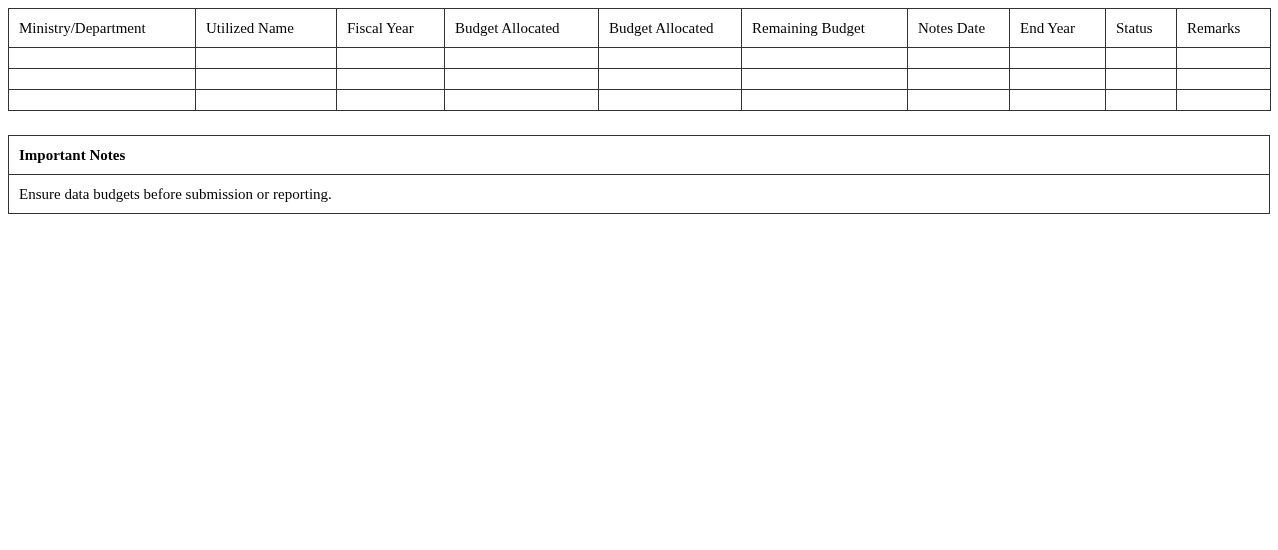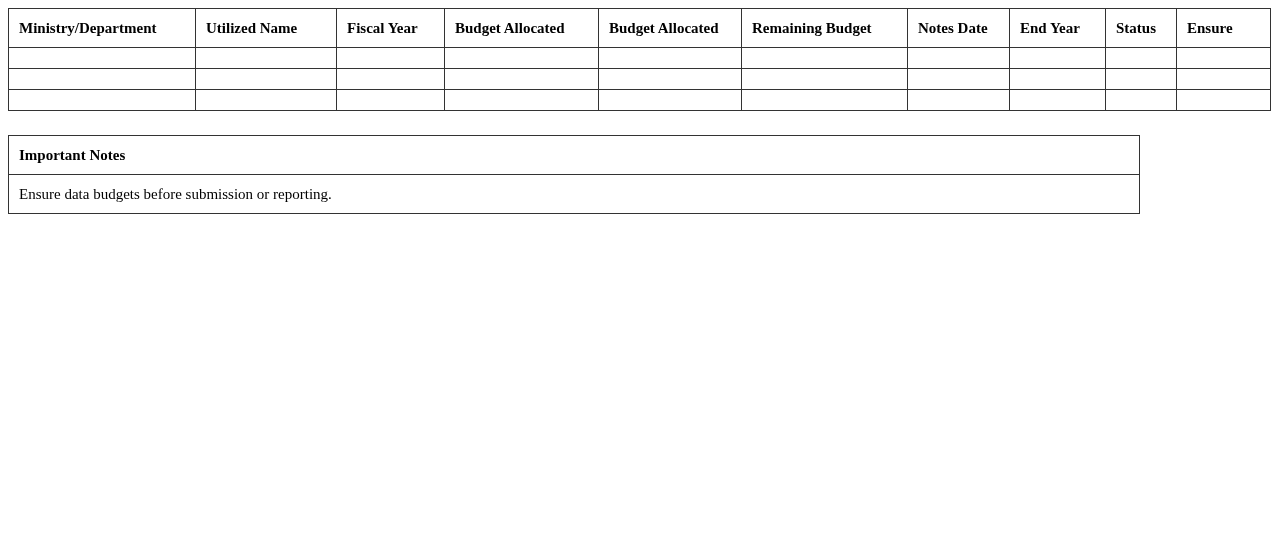--- a/index.html
+++ b/index.html
@@ -27,29 +27,29 @@
       text-align: left;
       vertical-align: middle;
       overflow: hidden;
       white-space: nowrap;
     }
     #budget-table {
       top: 8px;
       width: 1262px;
     }
     #budget-table th {
-      font-weight: bold;
+      font-weight: normal;
       height: 38px;
     }
     #budget-table td {
       height: 20px;
     }
     #notes-table {
       top: 135px;
-      width: 1132px;
+      width: 1262px;
     }
     #notes-table th {
       font-weight: bold;
       height: 38px;
     }
     #notes-table td {
       height: 38px;
     }
   </style>
 </head>
@@ -72,21 +72,21 @@
     <tr>
       <th>Ministry/Department</th>
       <th>Utilized Name</th>
       <th>Fiscal Year</th>
       <th>Budget Allocated</th>
       <th>Budget Allocated</th>
       <th>Remaining Budget</th>
       <th>Notes Date</th>
       <th>End Year</th>
       <th>Status</th>
-      <th>Ensure</th>
+      <th>Remarks</th>
     </tr>
   </thead>
   <tbody>
     <tr>
       <td></td>
       <td></td>
       <td></td>
       <td></td>
       <td></td>
       <td></td>

